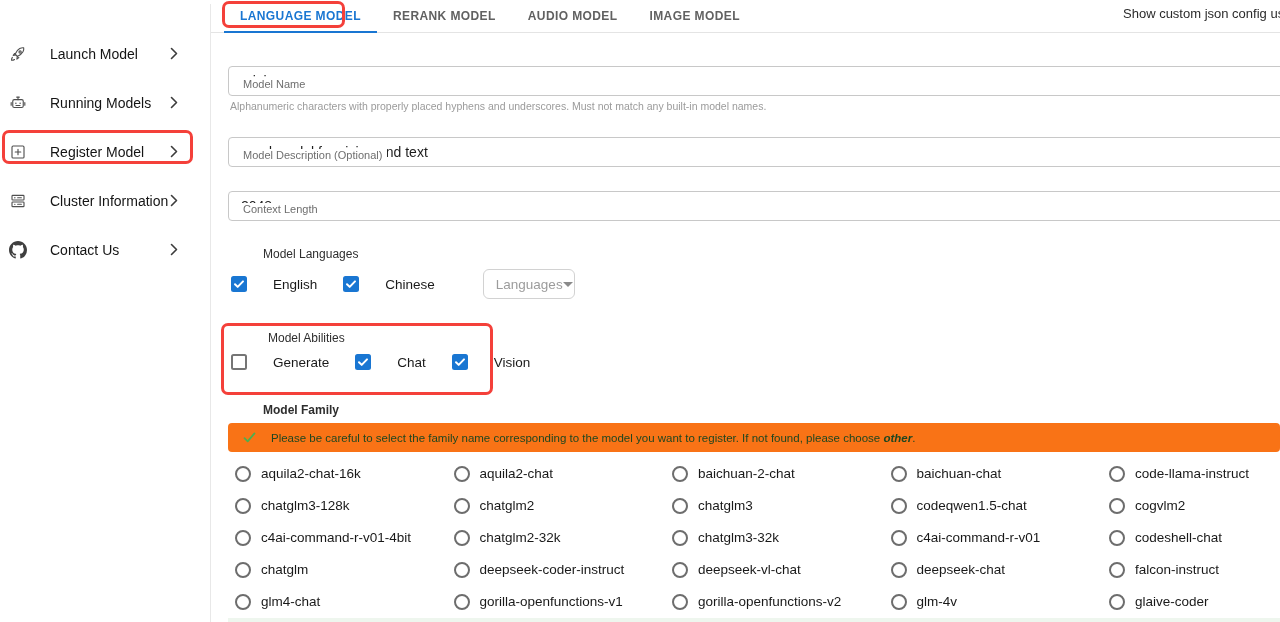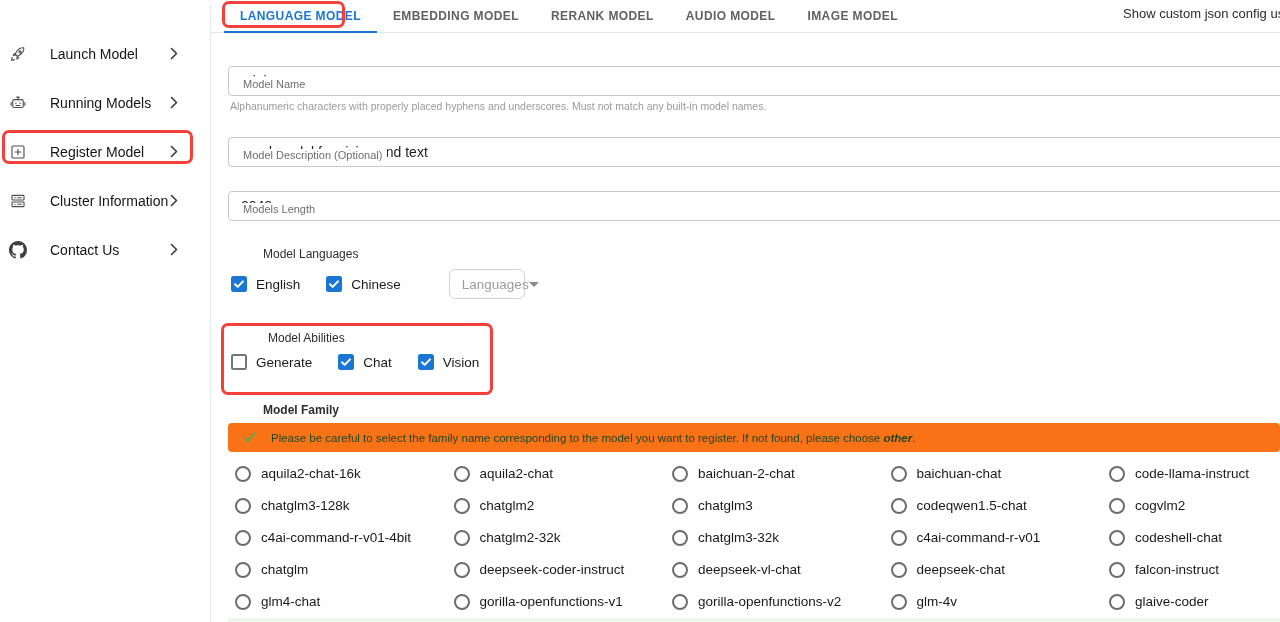--- a/index.html
+++ b/index.html
@@ -40,28 +40,28 @@
   #name-helper { position:absolute; left:19px; top:100px; font-size:10.5px; color:#9b9b9b;
                  white-space:nowrap; }
   #field-desc { top:137px; }
   #field-ctx  { top:191px; }
 
   .section-heading { position:absolute; font-size:12px; color:#2e2e2e; white-space:nowrap;margin-left:35px; }
   #langs-heading { left:17px; top:247px; }
 
   .check-row { position:absolute; display:flex; align-items:center; }
   #langs-row { left:20px; top:270px; height:28px; }
-  .cb-item { display:flex; align-items:center; margin-right:26px; cursor:pointer; }
+  .cb-item { display:flex; align-items:center; margin-right:26px; cursor:pointer;gap:17px; }
   .cb { width:16px; height:16px; border-radius:2.5px; flex:0 0 16px; }
   .cb.checked { background:#1976d2; display:flex; align-items:center; justify-content:center; }
   .cb.unchecked { border:2px solid #757575; background:#fff; }
   .cb svg { width:12px; height:12px; display:block; }
   .cb-label { margin-left:9px; font-size:13.5px; color:#1a1a1a; }
 
-  #langs-select { margin-left:22px; width:76px; height:30px; border:1px solid #d2d2d2;
+  #langs-select { margin-left:22px; width:92px; height:30px; border:1px solid #d2d2d2;
                   border-radius:6px; display:flex; align-items:center; justify-content:space-between;
                   padding:0 10px 0 12px; cursor:pointer; background:#fff; }
   #langs-select .sel-text { font-size:13.5px; color:#9c9c9c; }
   #langs-select .caret { width:0; height:0; border-left:5px solid transparent;
                          border-right:5px solid transparent; border-top:5px solid #8a8a8a; }
 
   #abilities-heading { left:22px; top:331px; }
   #abilities-row { left:20px; top:348px; height:28px; }
 
   #family-heading { left:17px; top:403px;font-weight:bold; }
@@ -172,40 +172,39 @@
           <svg viewBox="0 0 9 13" fill="none" stroke="currentColor" stroke-width="1.6" stroke-linecap="round" stroke-linejoin="round">
             <path d="M1.5 1.5l5 5-5 5"></path>
           </svg>
         </span>
   </div>
     </div>
 
   <div id="main">
     <div id="tabbar">
         <div class="tab selected">LANGUAGE MODEL</div>
-        <div class="tab">EMBEDDING MODEL</div>
         <div class="tab">RERANK MODEL</div>
         <div class="tab">AUDIO MODEL</div>
         <div class="tab">IMAGE MODEL</div>
       </div>
     <div id="custom-json">Show custom json config used b</div>
 
     <div class="field" id="field-name">
       <span class="flabel">Model Name</span>
       <div class="fvalue">mini</div>
     </div>
     <div id="name-helper">Alphanumeric characters with properly placed hyphens and underscores. Must not match any built-in model names.</div>
 
     <div class="field" id="field-desc">
       <span class="flabel">Model Description (Optional)</span>
       <div class="fvalue">good model for vision and text</div>
     </div>
 
     <div class="field" id="field-ctx">
-      <span class="flabel">Models Length</span>
+      <span class="flabel">Context Length</span>
       <div class="fvalue">2048</div>
     </div>
 
     <div class="section-heading" id="langs-heading">Model Languages</div>
     <div class="check-row" id="langs-row">
 
     <div class="cb-item">
     <span class="cb checked">
             <svg viewBox="0 0 12 12" fill="none">
               <path d="M2 6.2l2.7 2.7L10 3.4" stroke="#fff" stroke-width="2" stroke-linecap="round" stroke-linejoin="round"></path>

